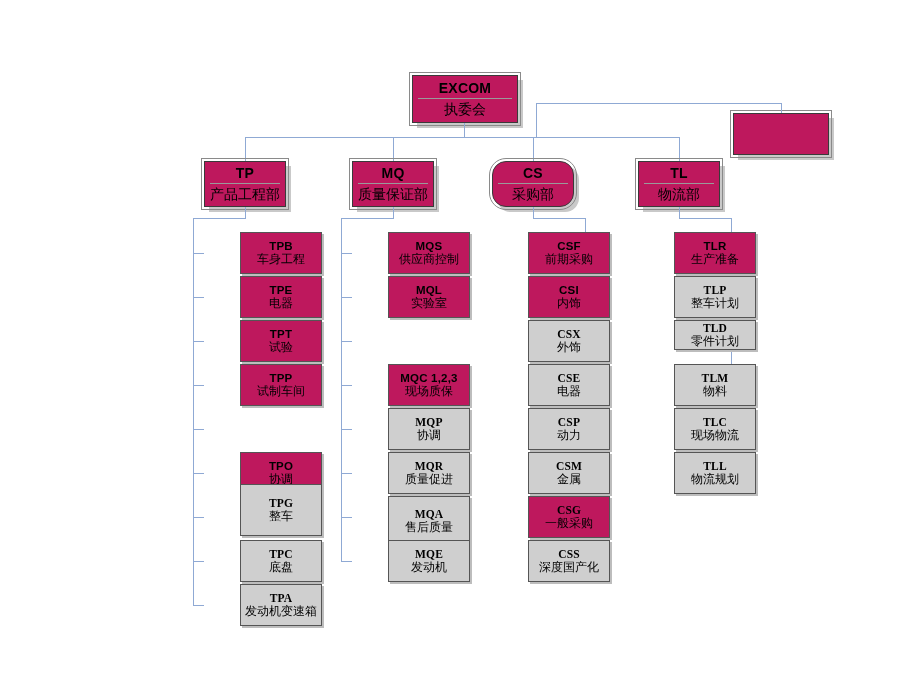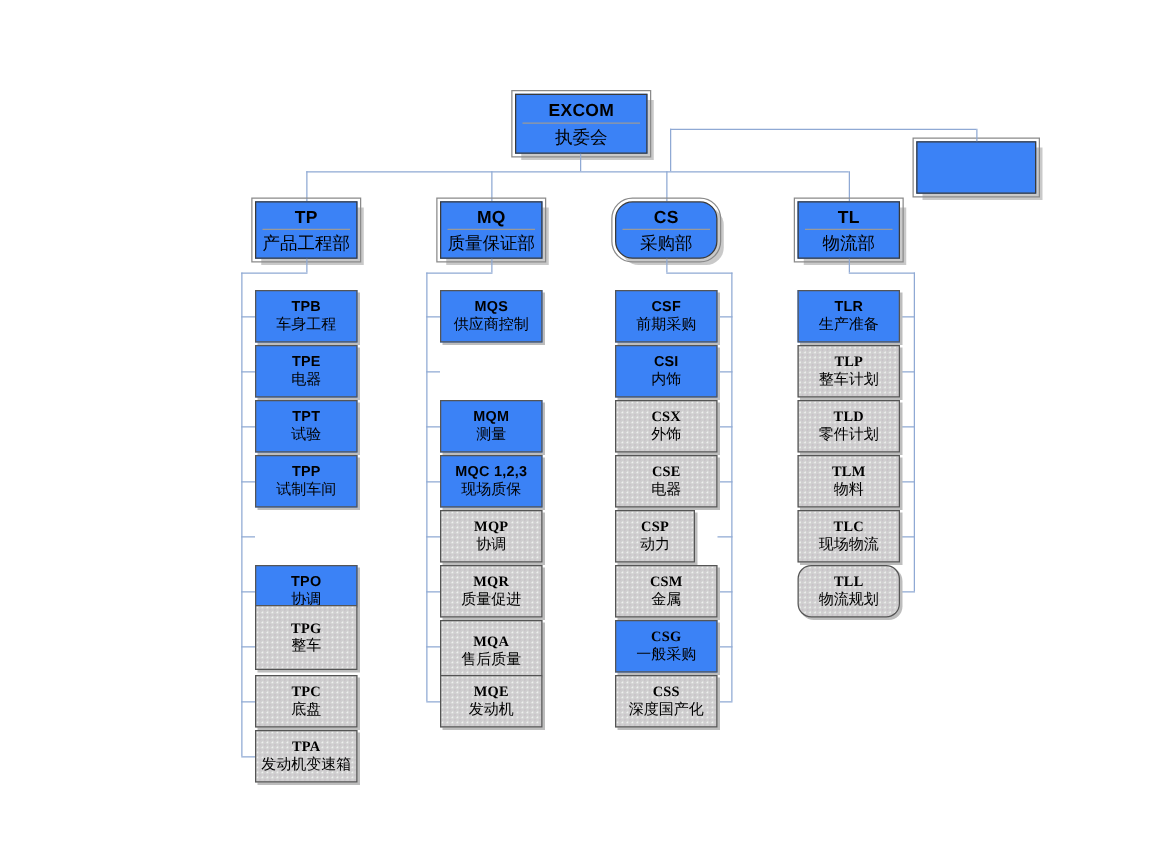--- a/index.html
+++ b/index.html
@@ -23,21 +23,21 @@
     position: absolute;
     background: #8fa9d4;
   }
   .line.h { height: 1px; }
   .line.v { width: 1px; }
 
   
   .node {
     position: absolute;
     box-sizing: border-box;
-    background: #3b82f6;
+    background: #be185d;
     border: 1px solid #4a4a4a;
     display: flex;
     flex-direction: column;
     align-items: stretch;
     justify-content: center;
     text-align: center;
     color: #000000;
     overflow: hidden;
   }
   .node .code {
@@ -68,20 +68,21 @@
   }
   .node.top .name {
     font-size: 14px;
     padding-top: 3px;
   }
 
   
   .node.leaf {
     border: 1px solid #555555;
     box-shadow: 2px 2px 0 0 #bdbdbd;
+    margin-left: 36px;
   }
   .node.leaf .code {
     font-size: 11.5px;
     font-family: "Liberation Serif", "DejaVu Serif", serif;
     font-weight: bold;
   }
   .node.leaf .name {
     font-size: 12px;
     font-family: "Liberation Serif", "DejaVu Serif", serif;
     padding-top: 1px;
@@ -178,25 +179,25 @@
     </div>
     <div class="line v" style="left: 393px; top: 207px; width: 1px; height: 11px;"></div>
     <div class="line h" style="left: 341px; top: 218px; width: 53px; height: 1px;"></div>
     <div class="line v" style="left: 341px; top: 218px; width: 1px; height: 343px;"></div>
     <div class="line h" style="left: 341px; top: 253px; width: 11px; height: 1px;"></div>
     <div class="node leaf sans" style="left: 352px; top: 232px; width: 82px; height: 42px;">
       <div class="code">MQS</div>
       <div class="name">供应商控制</div>
     </div>
     <div class="line h" style="left: 341px; top: 297px; width: 11px; height: 1px;"></div>
+    <div class="node leaf sans" style="left: 352px; top: 276px; width: 82px; height: 42px;">
+      <div class="code">MQL</div>
+      <div class="name">实验室</div>
+    </div>
     <div class="line h" style="left: 341px; top: 341px; width: 11px; height: 1px;"></div>
-    <div class="node leaf sans" style="left: 352px; top: 320px; width: 82px; height: 42px;">
-      <div class="code">MQM</div>
-      <div class="name">测量</div>
-    </div>
     <div class="line h" style="left: 341px; top: 385px; width: 11px; height: 1px;"></div>
     <div class="node leaf sans" style="left: 352px; top: 364px; width: 82px; height: 42px;">
       <div class="code">MQC 1,2,3</div>
       <div class="name">现场质保</div>
     </div>
     <div class="line h" style="left: 341px; top: 429px; width: 11px; height: 1px;"></div>
     <div class="node leaf shaded" style="left: 352px; top: 408px; width: 82px; height: 42px;">
       <div class="code">MQP</div>
       <div class="name">协调</div>
     </div>
@@ -238,21 +239,21 @@
     <div class="node leaf shaded" style="left: 492px; top: 320px; width: 82px; height: 42px;">
       <div class="code">CSX</div>
       <div class="name">外饰</div>
     </div>
     <div class="line h" style="left: 574px; top: 385px; width: 12px; height: 1px;"></div>
     <div class="node leaf shaded" style="left: 492px; top: 364px; width: 82px; height: 42px;">
       <div class="code">CSE</div>
       <div class="name">电器</div>
     </div>
     <div class="line h" style="left: 574px; top: 429px; width: 12px; height: 1px;"></div>
-    <div class="node leaf shaded" style="left: 492px; top: 408px; width: 64px; height: 42px;">
+    <div class="node leaf shaded" style="left: 492px; top: 408px; width: 82px; height: 42px;">
       <div class="code">CSP</div>
       <div class="name">动力</div>
     </div>
     <div class="line h" style="left: 574px; top: 473px; width: 12px; height: 1px;"></div>
     <div class="node leaf shaded" style="left: 492px; top: 452px; width: 82px; height: 42px;">
       <div class="code">CSM</div>
       <div class="name">金属</div>
     </div>
     <div class="line h" style="left: 574px; top: 517px; width: 12px; height: 1px;"></div>
     <div class="node leaf" style="left: 492px; top: 496px; width: 82px; height: 42px;">
@@ -277,32 +278,32 @@
     <div class="node leaf sans" style="left: 638px; top: 232px; width: 82px; height: 42px;">
       <div class="code">TLR</div>
       <div class="name">生产准备</div>
     </div>
     <div class="line h" style="left: 720px; top: 297px; width: 12px; height: 1px;"></div>
     <div class="node leaf shaded" style="left: 638px; top: 276px; width: 82px; height: 42px;">
       <div class="code">TLP</div>
       <div class="name">整车计划</div>
     </div>
     <div class="line h" style="left: 720px; top: 341px; width: 12px; height: 1px;"></div>
-    <div class="node leaf shaded" style="left: 638px; top: 320px; width: 82px; height: 42px;">
+    <div class="node leaf shaded" style="left: 638px; top: 320px; width: 82px; height: 30px;">
       <div class="code">TLD</div>
       <div class="name">零件计划</div>
     </div>
     <div class="line h" style="left: 720px; top: 385px; width: 12px; height: 1px;"></div>
     <div class="node leaf shaded" style="left: 638px; top: 364px; width: 82px; height: 42px;">
       <div class="code">TLM</div>
       <div class="name">物料</div>
     </div>
     <div class="line h" style="left: 720px; top: 429px; width: 12px; height: 1px;"></div>
     <div class="node leaf shaded" style="left: 638px; top: 408px; width: 82px; height: 42px;">
       <div class="code">TLC</div>
       <div class="name">现场物流</div>
     </div>
     <div class="line h" style="left: 720px; top: 473px; width: 12px; height: 1px;"></div>
-    <div class="node leaf shaded" style="left: 638px; top: 452px; width: 82px; height: 42px; border-radius: 11px;">
+    <div class="node leaf shaded" style="left: 638px; top: 452px; width: 82px; height: 42px;">
       <div class="code">TLL</div>
       <div class="name">物流规划</div>
     </div>
   </div>
 
 </body></html>

